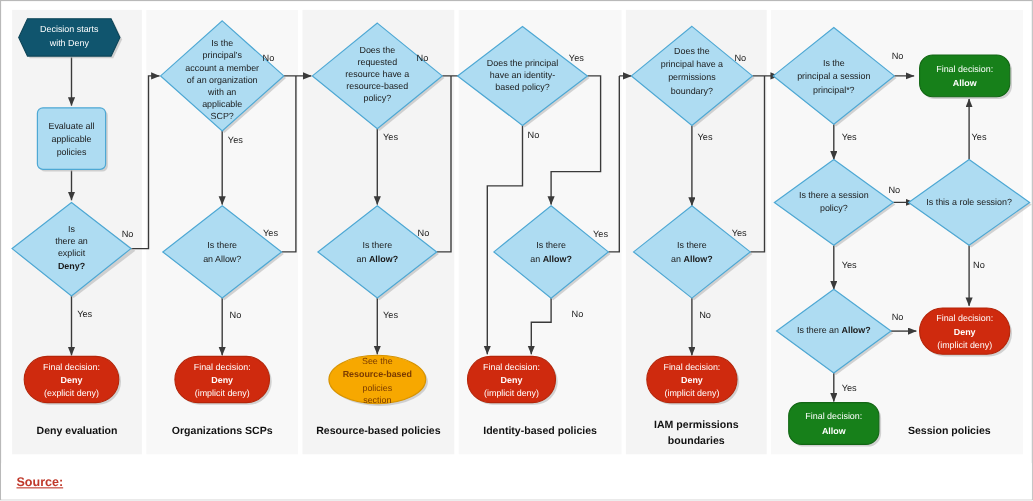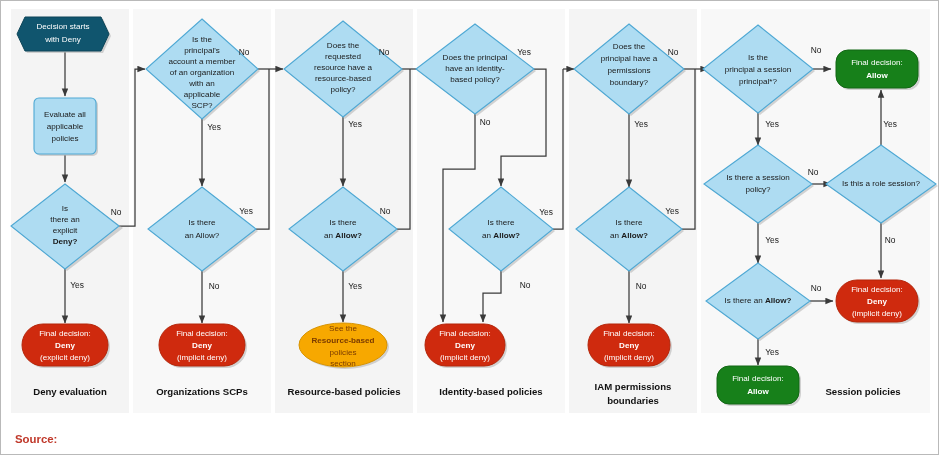--- a/index.html
+++ b/index.html
@@ -114,20 +114,21 @@
     align-items: center;
     padding-left: 14px;
     box-sizing: border-box;
     background: #ffffff;
   }
   #source-bar .src-label {
     font-family: "Liberation Sans", sans-serif;
     font-size: 11.4px;
     font-weight: bold;
     color: #c0392b;
+    text-decoration: underline;
     margin-right: 20px;
   }
   #source-bar .src-url {
     font-family: "Liberation Sans", sans-serif;
     font-size: 11.4px;
     color: #1a3fd4;
     white-space: nowrap;
   }
 </style>
 </head>

